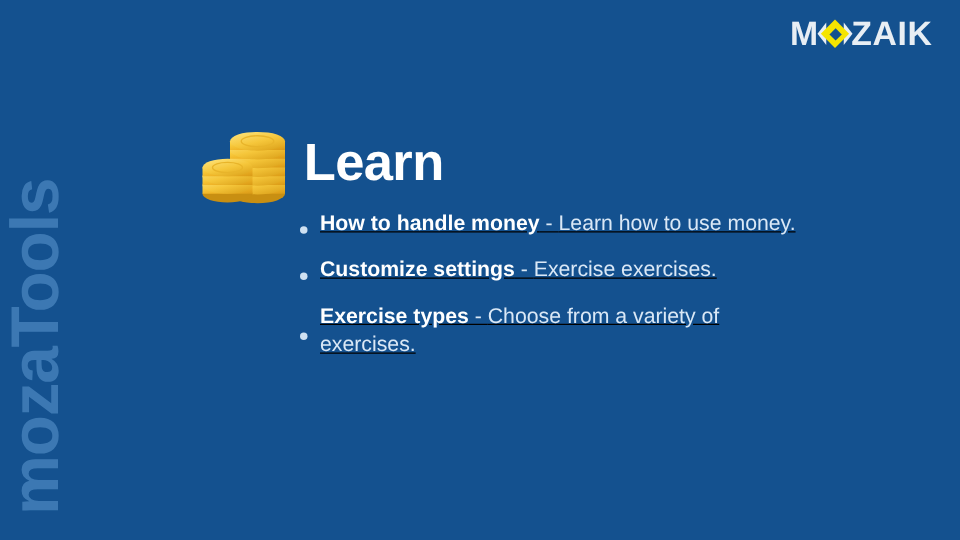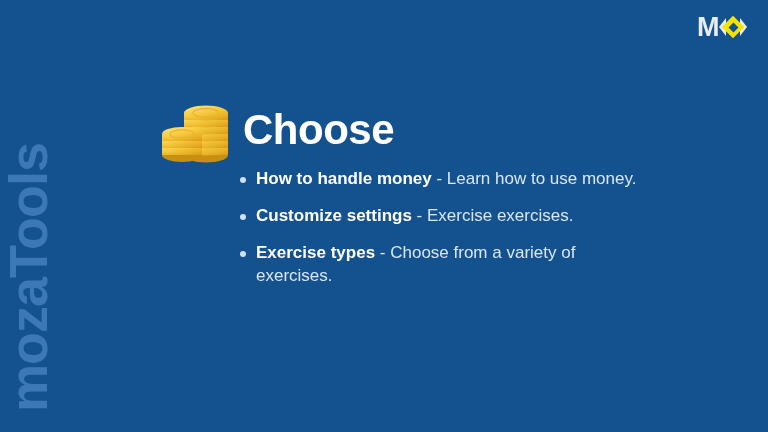--- a/index.html
+++ b/index.html
@@ -140,22 +140,23 @@
   
   .bullets {
     position: absolute;
     left: 240px;
     top: 168px;
     width: 400px;
   }
   .bullet-row {
     position: relative;
     display: flex;
-    align-items: flex-start;
+    align-items: center;
     margin-bottom: 14px;
+    text-decoration: underline;
   }
   .bullet-row:last-child {
     margin-bottom: 16px;
   }
   .bullet-dot {
     flex: 0 0 auto;
     width: 6px;
     height: 6px;
     border-radius: 50%;
     background: #cfe1f2;
@@ -189,20 +190,21 @@
   </div>
 
   <div class="logo">
     <span class="logo-letters">M</span>
     <span class="logo-diamond">
       <span class="wingL"></span>
       <span class="wingR"></span>
       <span class="outer"></span>
       <span class="inner"></span>
     </span>
+    <span class="logo-letters">ZAIK</span>
   </div>
 
   <div class="coins">
     <svg width="72" height="66" viewBox="0 0 72 66" xmlns="http://www.w3.org/2000/svg">
       <defs>
         <linearGradient id="cg" x1="0" y1="0" x2="1" y2="1">
           <stop offset="0%" stop-color="#ffd94a"></stop>
           <stop offset="55%" stop-color="#f0b629"></stop>
           <stop offset="100%" stop-color="#d99a16"></stop>
         </linearGradient>
@@ -243,21 +245,21 @@
         <rect x="2" y="41" width="40" height="7" fill="url(#cg)"></rect>
         <ellipse cx="22" cy="41" rx="20" ry="7" fill="url(#ct)"></ellipse>
 
         <rect x="2" y="34" width="40" height="7" fill="url(#cg)"></rect>
         <ellipse cx="22" cy="34" rx="20" ry="7" fill="url(#ct)"></ellipse>
         <ellipse cx="22" cy="34" rx="12" ry="4.1" fill="none" stroke="#e8b42a" stroke-width="1.1"></ellipse>
       </g>
     </svg>
   </div>
 
-  <div class="title">Choose</div>
+  <div class="title">Learn</div>
 
   <div class="bullets">
 
     <div class="bullet-row">
       <span class="bullet-dot"></span>
       <span class="bullet-text">
         <span class="bullet-label">How to handle money</span><span class="bullet-sep"> - </span><span class="bullet-desc">Learn how to use money.</span>
       </span>
     </div>
 

